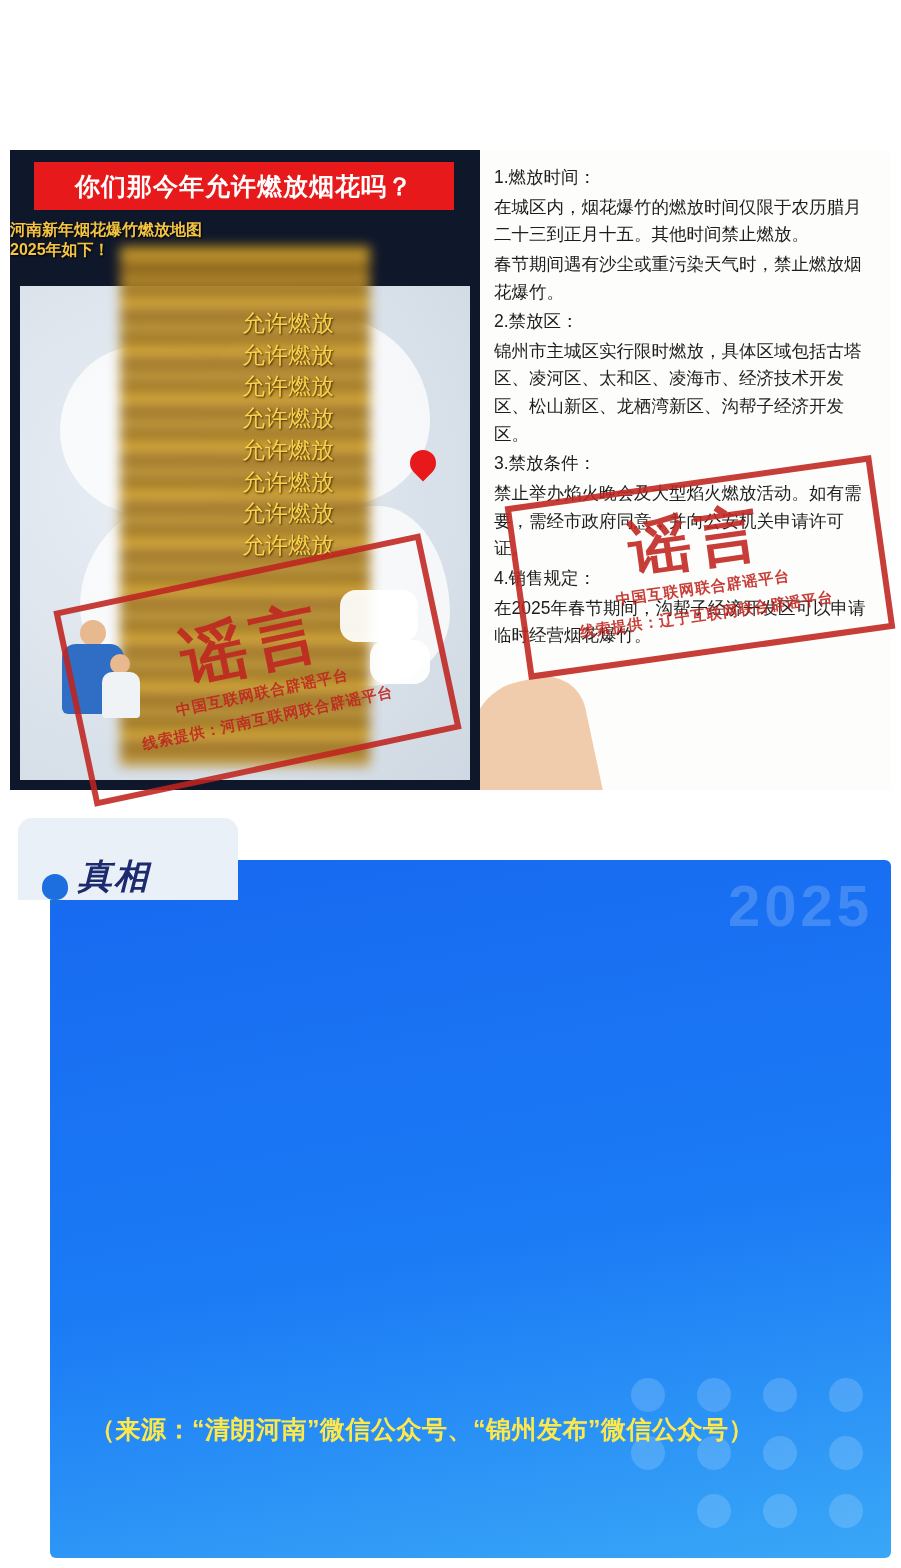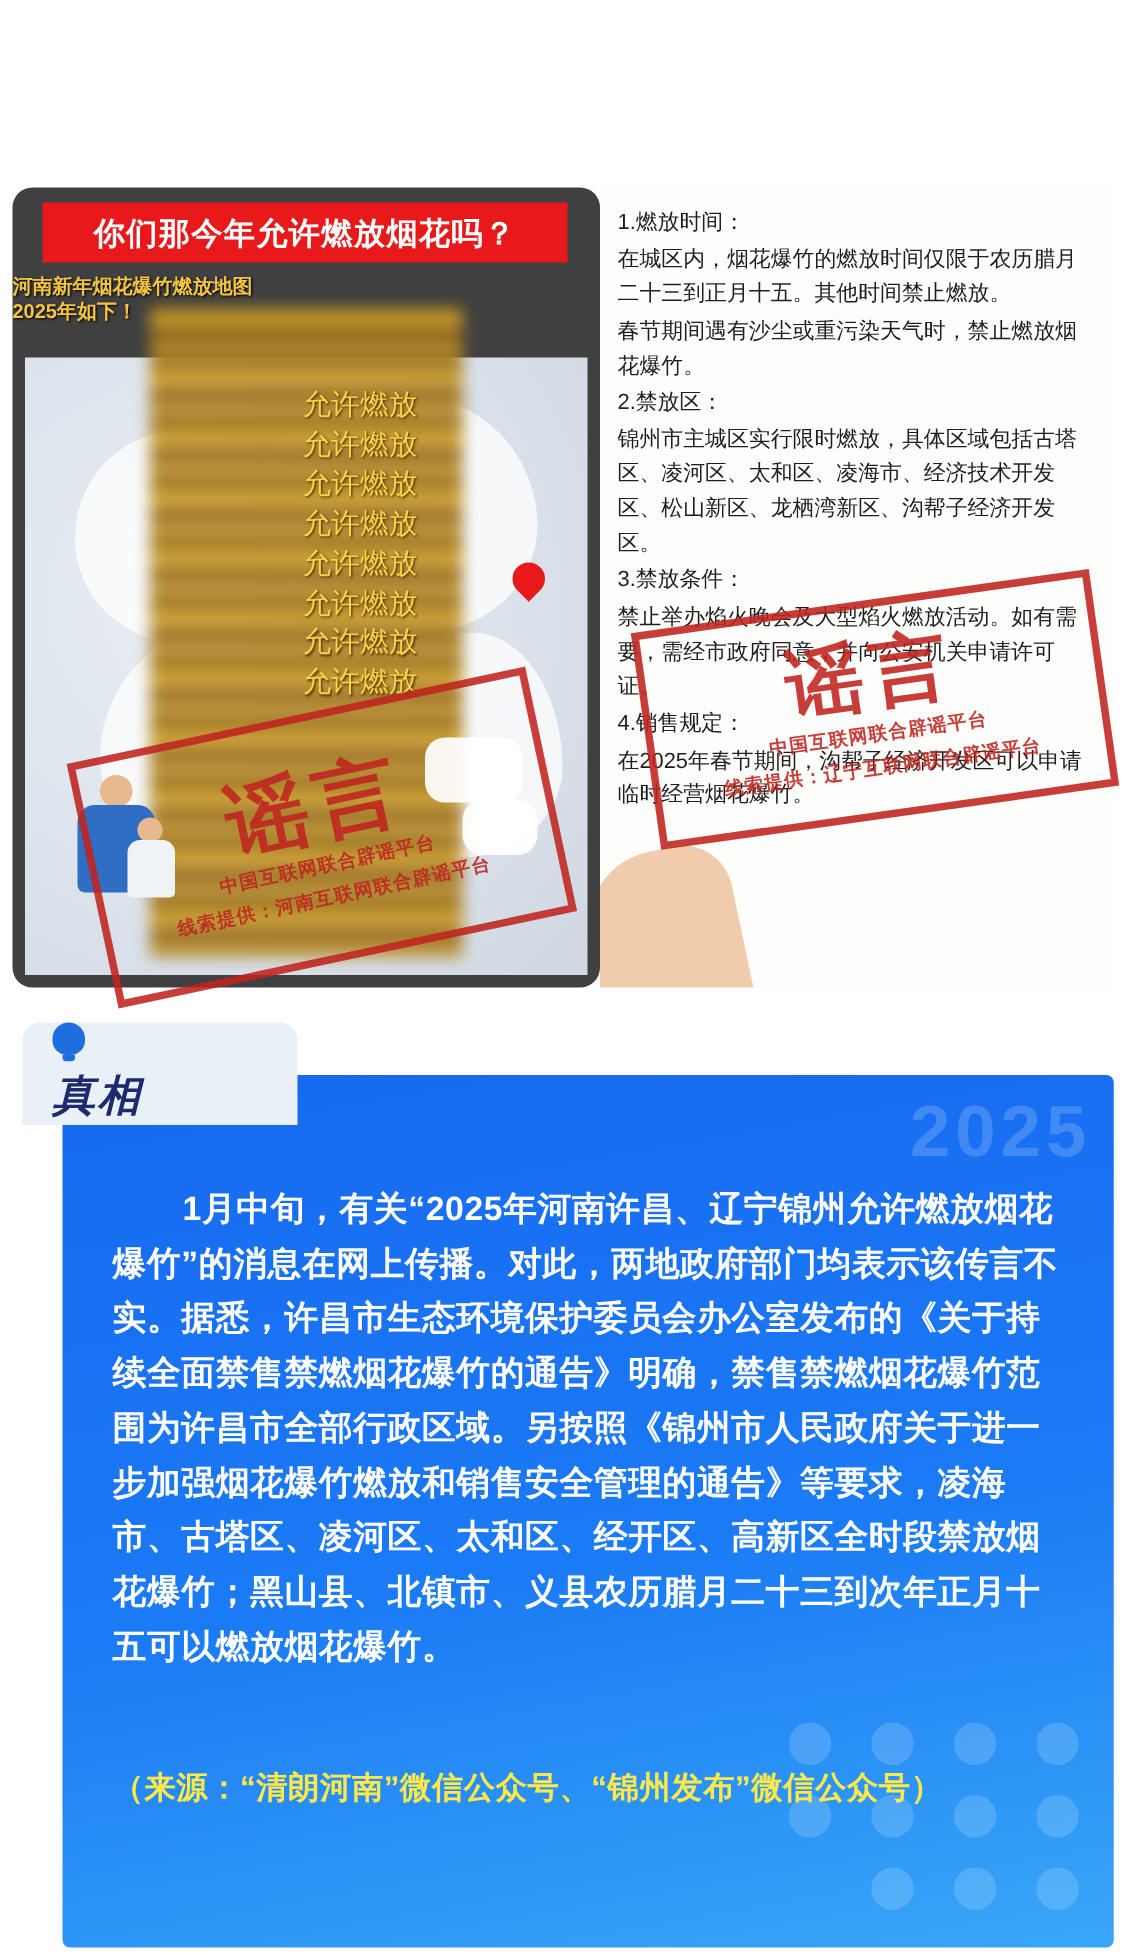--- a/index.html
+++ b/index.html
@@ -30,23 +30,22 @@
     height: 640px;
     display: flex;
     gap: 0;
   }
 
   
   .poster {
     position: relative;
     width: 470px;
     height: 640px;
-    background: #404040;
+    background: #0f172a;
     overflow: hidden;
-    border-radius: 16px;
   }
   .poster-banner {
     position: absolute;
     left: 24px;
     top: 12px;
     width: 420px;
     height: 48px;
     background: #e8191b;
     display: flex;
     align-items: center;
@@ -243,26 +242,25 @@
   }
   .truth-tab {
     position: absolute;
     left: 8px;
     top: 0;
     width: 220px;
     height: 82px;
     background: #e9f0f7;
     border-radius: 14px 14px 0 0;
     display: flex;
-    align-items: flex-start;
+    align-items: flex-end;
     gap: 10px;
     padding-left: 24px;
     box-sizing: border-box;
     z-index: 3;
-    flex-direction: column;
   }
   .bulb {
     width: 26px; height: 26px;
     background: #1d6fe0;
     border-radius: 50% 50% 45% 45%;
     position: relative;
     flex: 0 0 auto;
   }
   .bulb::after {
     content: "";
@@ -413,21 +411,20 @@
 
   <div class="truth">
     <div class="truth-tab">
       <span class="bulb"></span>
       <span class="truth-tab-label">真相</span>
     </div>
 
     <div class="truth-body">
       <div class="watermark-year">2025</div>
 
-      <div class="truth-paragraph">1月中旬，有关“2025年河南许昌、辽宁锦州允许燃放烟花爆竹”的消息在网上传播。对此，两地政府部门均表示该传言不实。据悉，许昌市生态环境保护委员会办公室发布的《关于持续全面禁售禁燃烟花爆竹的通告》明确，禁售禁燃烟花爆竹范围为许昌市全部行政区域。另按照《锦州市人民政府关于进一步加强烟花爆竹燃放和销售安全管理的通告》等要求，凌海市、古塔区、凌河区、太和区、经开区、高新区全时段禁放烟花爆竹；黑山县、北镇市、义县农历腊月二十三到次年正月十五可以燃放烟花爆竹。</div>
 
       <div class="truth-source">（来源：“清朗河南”微信公众号、“锦州发布”微信公众号）</div>
 
       <div class="dots">
         <i style="left:0;top:0;"></i>
           <i style="left:66px;top:0;"></i>
           <i style="left:132px;top:0;"></i>
           <i style="left:198px;top:0;"></i>
         <i style="left:0;top:58px;"></i>
           <i style="left:66px;top:58px;"></i>

